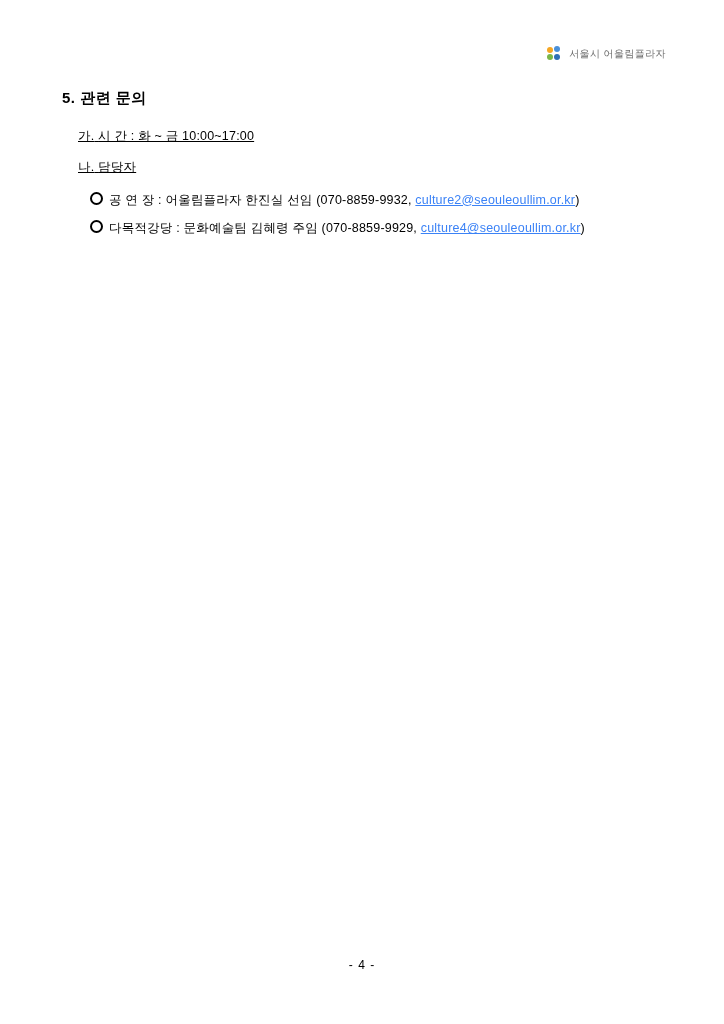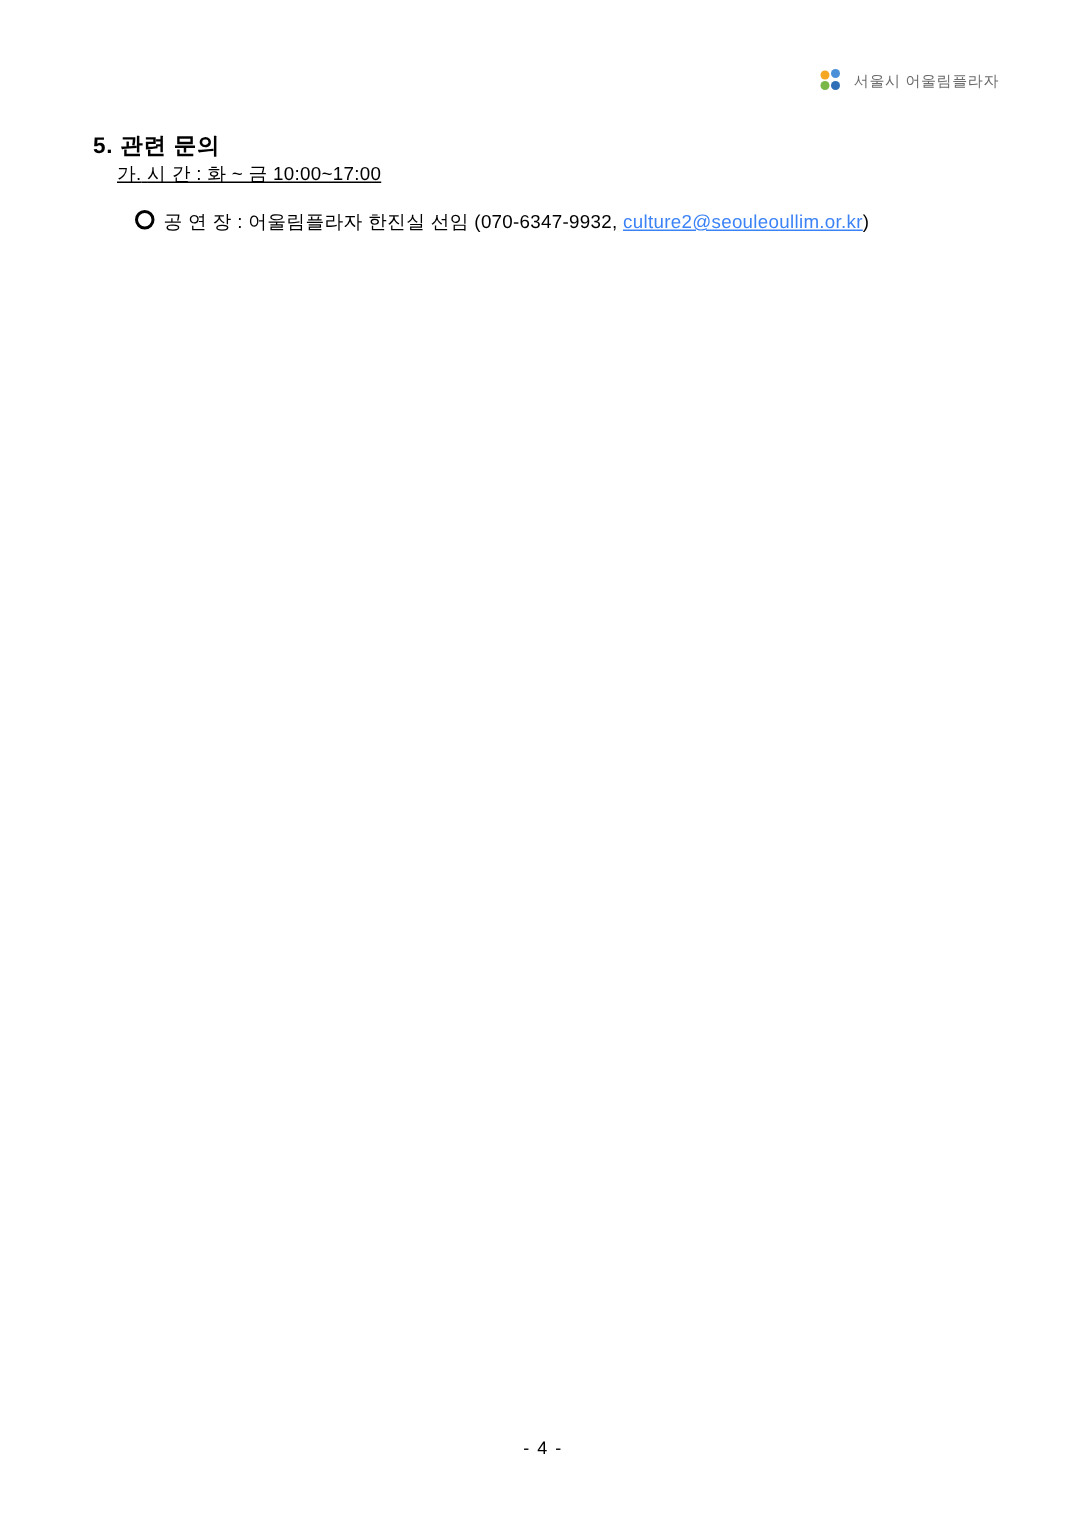--- a/index.html
+++ b/index.html
@@ -61,21 +61,21 @@
     left: 62px;
     top: 88px;
     right: 58px;
   }
 
   .section-heading {
     font-size: 15px;
     font-weight: bold;
     letter-spacing: 0.5px;
     color: #000;
-    margin: 0 0 0 0;
+    margin: 0 0 20px 0;
     line-height: 1.3;
   }
 
   .level-1 {
     font-size: 12.5px;
     margin: 0 0 14px 0;
     padding-left: 16px;
     line-height: 1.4;
     letter-spacing: 0.2px;
     white-space: nowrap;
@@ -141,26 +141,36 @@
     <h2 class="section-heading">
       <span>5.</span>
       <span>관련 문의</span>
     </h2>
 
     <p class="level-1">
       <span>가.</span>
       <span>시  간 : 화 ~ 금 10:00~17:00</span>
     </p>
 
+    <p class="level-1">
+      <span>나.</span>
+      <span>담당자</span>
+    </p>
 
     <p class="bullet-row">
       <span class="bullet-dot"></span><span>공  연  장 :</span>
       <span>어울림플라자 한진실 선임</span>
-      <span>(</span><span>070-6347-9932,</span>
+      <span>(</span><span>070-8859-9932,</span>
       <span class="email-link">culture2@seouleoullim.or.kr</span><span>)</span>
     </p>
 
+    <p class="bullet-row">
+      <span class="bullet-dot"></span><span>다목적강당 :</span>
+      <span>문화예술팀 김혜령 주임</span>
+      <span>(</span><span>070-8859-9929,</span>
+      <span class="email-link">culture4@seouleoullim.or.kr</span><span>)</span>
+    </p>
 
   </div>
 
   <div class="footer">- 4 -</div>
 
 </div>
 
 </body></html>

